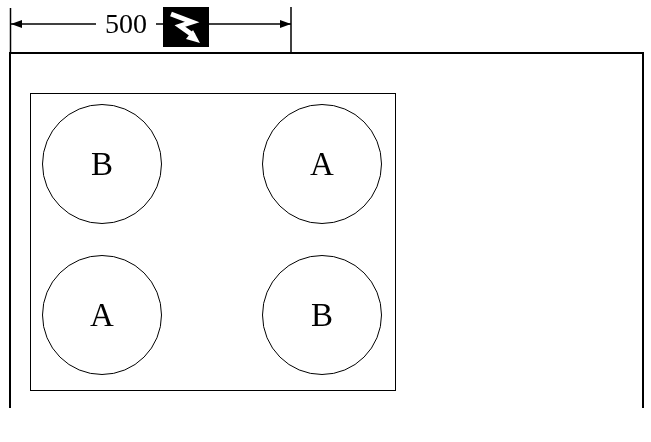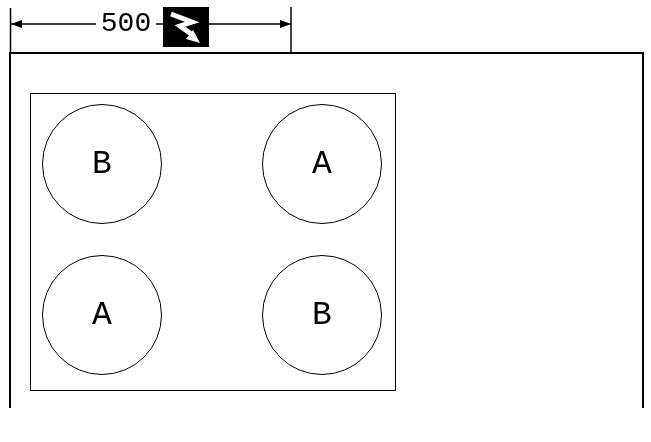--- a/index.html
+++ b/index.html
@@ -1,20 +1,20 @@
 <!DOCTYPE html>
 <html><head>
 <meta charset="utf-8">
 <style>
   html,body{margin:0;padding:0;background:#fff;}
   .canvas{
     position:relative;
     width:651px;height:408px;
     background:#fff;
-    font-family:Liberation Mono, monospace;
+    font-family:Liberation Serif, serif;
     overflow:hidden;
   }
   .abs{position:absolute;box-sizing:border-box;}
   
   .dim-svg{left:0;top:0;width:651px;height:60px;}
   .dim-label{
     left:96px;top:9px;width:60px;height:30px;
     font-size:28px;color:#000;text-align:center;line-height:30px;
     background:#fff;
   }

